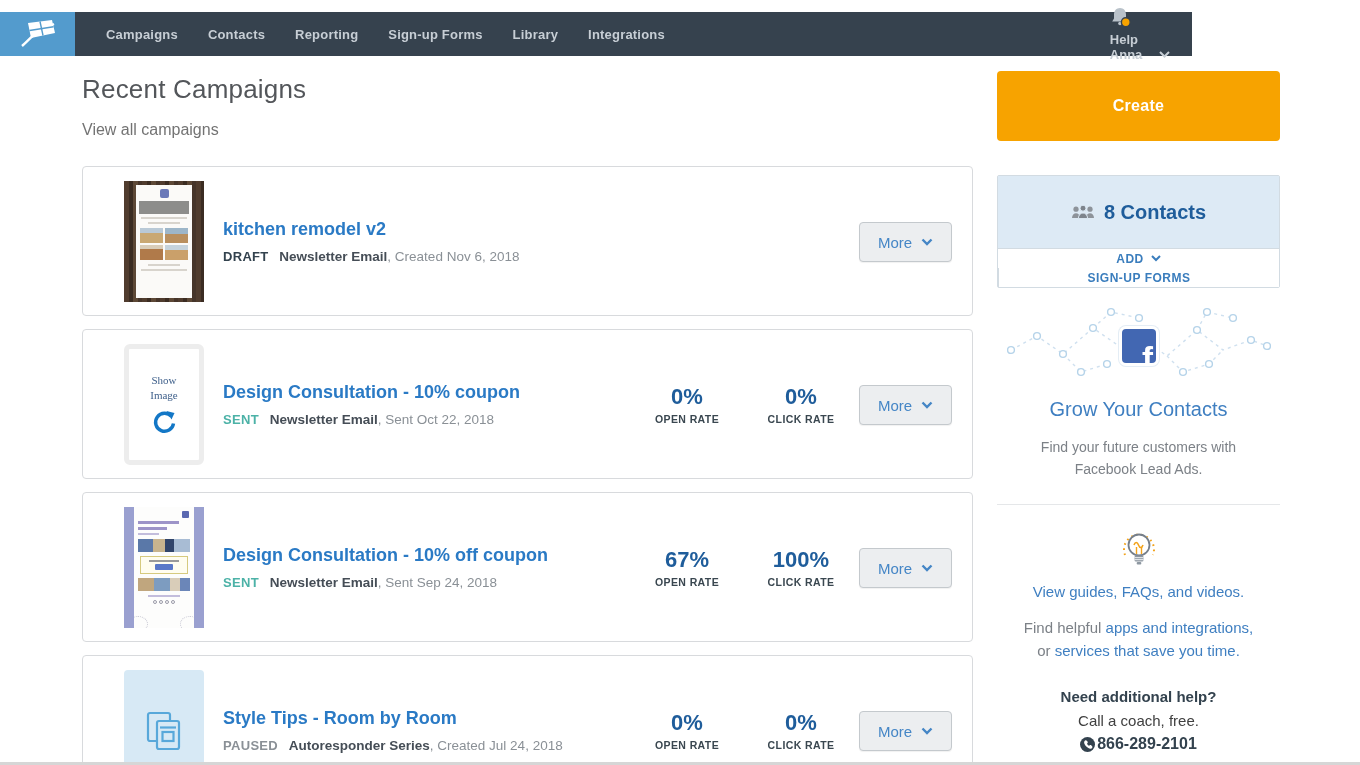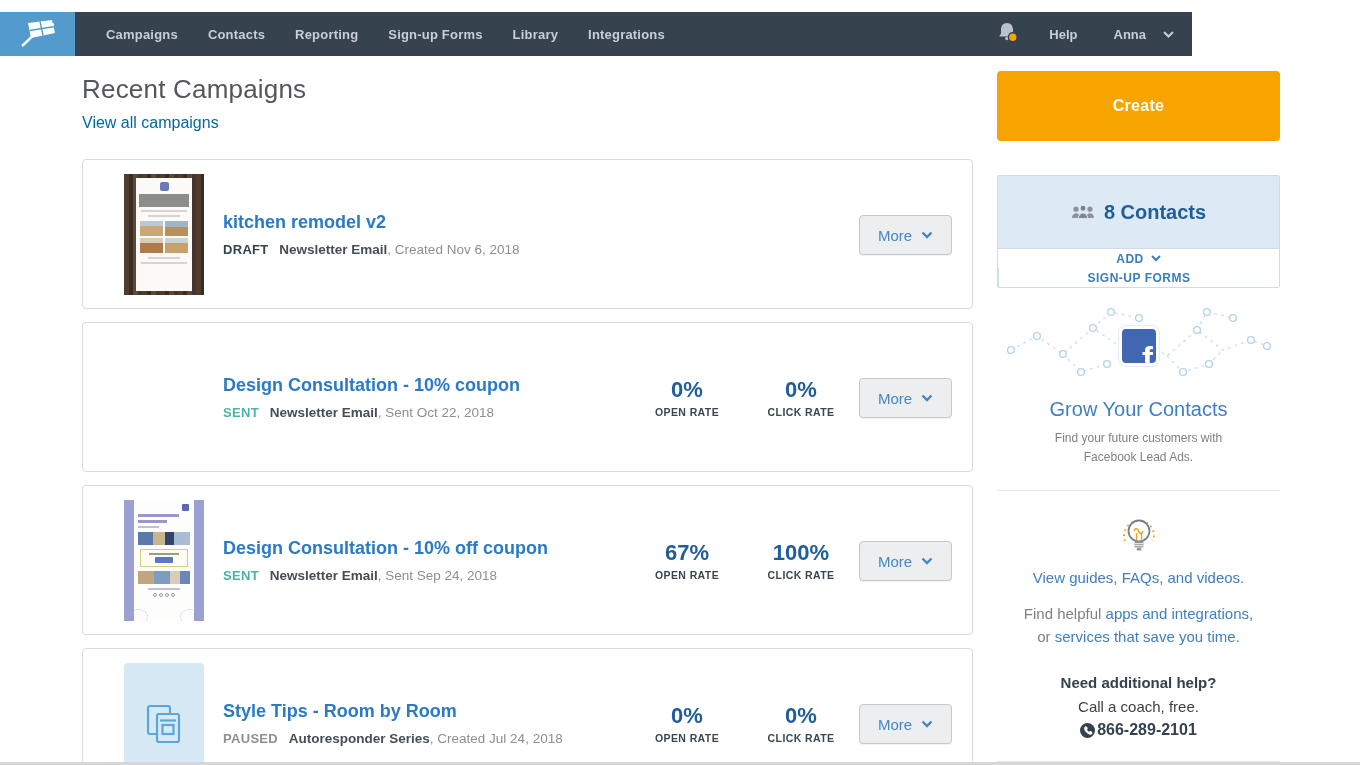--- a/index.html
+++ b/index.html
@@ -5,29 +5,29 @@
   html,body{margin:0;padding:0;background:#fff;}
   *{box-sizing:border-box;}
   #app{position:relative;width:1360px;height:765px;overflow:hidden;background:#fff;
        font-family:"Liberation Sans",sans-serif;-webkit-font-smoothing:antialiased;}
 
   
   .topnav{position:absolute;left:0;top:12px;width:1192px;height:44px;background:#36424e;display:flex;align-items:center;}
   .logo-box{width:75px;height:44px;background:#539bcd;display:flex;align-items:center;justify-content:center;flex:0 0 auto;}
   .nav-items{display:flex;align-items:center;margin-left:16px;}
   .nav-item{color:#c7ced5;font-size:13px;font-weight:bold;padding:0 15px;letter-spacing:.2px;cursor:pointer;}
-  .nav-right{margin-left:auto;display:flex;align-items:center;padding-right:18px;}
+  .nav-right{margin-left:auto;display:flex;padding-right:18px;flex-direction:column;}
   .bell-wrap{position:relative;margin-right:30px;cursor:pointer;}
   .nav-help{color:#c7ced5;font-size:13px;font-weight:bold;margin-right:36px;cursor:pointer;}
   .nav-user{color:#c7ced5;font-size:13px;font-weight:bold;display:flex;align-items:center;gap:17px;cursor:pointer;}
 
   
   .main{position:absolute;left:82px;top:60px;width:891px;}
   h1.page-title{margin:14px 0 0;font-size:26px;font-weight:400;color:#53565a;letter-spacing:.2px;}
-  .view-all{display:inline-block;margin-top:9px;font-size:16px;color:#0369a1;cursor:pointer;text-decoration:none;}
+  .view-all{display:inline-block;margin-top:16px;font-size:16px;color:#737373;cursor:pointer;text-decoration:none;}
   .cards{margin-top:27px;}
   .card{position:relative;width:891px;height:150px;background:#fff;border:1px solid #d8dadd;border-radius:4px;margin-bottom:13px;}
   .thumb{position:absolute;left:41px;top:14px;width:80px;height:121px;cursor:pointer;}
   .cinfo{position:absolute;left:140px;top:50%;transform:translateY(-50%);}
   .ctitle{display:inline-block;font-size:18px;font-weight:bold;color:#2a7ac5;text-decoration:none;cursor:pointer;}
   .cmeta{margin-top:9px;font-size:13.5px;color:#8a9096;}
   .cstatus{font-weight:bold;font-size:13px;margin-right:7px;letter-spacing:.3px;}
   .st-draft{color:#33424e;}
   .st-sent{color:#4cb2a7;margin-top:8px;}
   .st-paused{color:#8a9096;}
@@ -88,21 +88,21 @@
   .cp-cell{flex:1;display:flex;align-items:center;justify-content:center;gap:7px;color:#3a7dbd;font-size:12px;
            font-weight:bold;letter-spacing:.5px;cursor:pointer;}
   .cp-cell + .cp-cell{border-left:1px solid #d2dbe2;}
 
   .fb-block{margin-top:14px;text-align:center;position:relative;}
   .fb-net{display:block;margin:0 auto;}
   .fb-badge{position:absolute;left:50%;top:24px;transform:translateX(-50%);width:40px;height:40px;background:#4267b2;
             border-radius:7px;border:3px solid #fff;box-shadow:0 0 0 1px #e4edf5;overflow:hidden;cursor:pointer;}
   .fb-f{display:block;color:#fff;font-weight:bold;font-size:33px;line-height:1;transform:translate(9px,13px);}
   .fb-title{margin-top:8px;font-size:20px;color:#3f7fc1;cursor:pointer;}
-  .fb-desc{margin-top:8px;font-size:12px;line-height:1.55;color:#7c8187;}
+  .fb-desc{margin-top:16px;font-size:14px;line-height:1.55;color:#7c8187;}
 
   .divider{margin-top:24px;border-top:1px solid #e5e7e9;}
 
   .guides-block{margin-top:22px;text-align:center;}
   .guides-link{display:block;margin-top:10px;font-size:15px;color:#3f7fc1;cursor:pointer;text-decoration:none;}
   .find-text{margin-top:17px;font-size:15px;line-height:1.5;color:#7c8187;}
   .inline-link{color:#3f7fc1;cursor:pointer;}
 
   .coach-block{margin-top:26px;text-align:center;}
   .coach-head{font-size:15px;font-weight:bold;color:#33424e;}
@@ -183,20 +183,27 @@
         </div>
         <button class="more-btn">
           <span>More</span>
           <svg width="12" height="8" viewBox="0 0 12 8">
             <polyline points="1.5,1.5 6,6 10.5,1.5" fill="none" stroke="#4586c6" stroke-width="2.4"></polyline>
           </svg>
         </button>
       </div>
 
       <div class="card">
+        <div class="thumb thumb-show">
+          <span class="show-text">Show Image</span>
+          <svg width="26" height="26" viewBox="0 0 26 26">
+            <path d="M20.5,6.5 A9,9 0 1 0 22.5,13.5" fill="none" stroke="#1377c6" stroke-width="3.4"></path>
+            <polygon points="15.5,1 23.5,3 20.5,9.5" fill="#1377c6"></polygon>
+          </svg>
+        </div>
         <div class="cinfo">
           <a class="ctitle">Design Consultation - 10% coupon</a>
           <div class="cmeta">
             <span class="cstatus st-sent">SENT</span>
             <span class="ctype">Newsletter Email</span><span>, Sent Oct 22, 2018</span>
           </div>
         </div>
         <div class="stat stat-open">
           <div class="stat-val">0%</div>
           <div class="stat-label">OPEN RATE</div>

